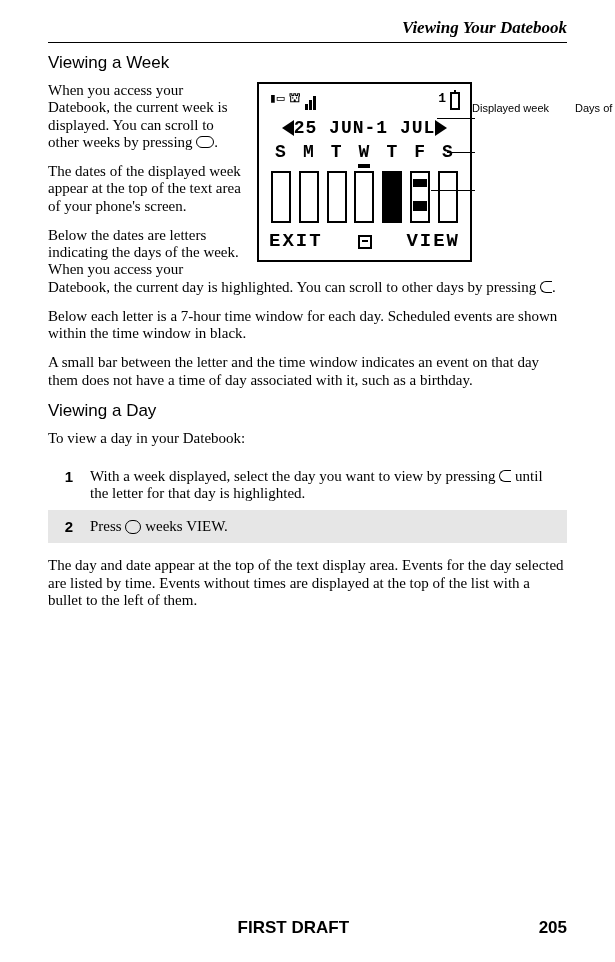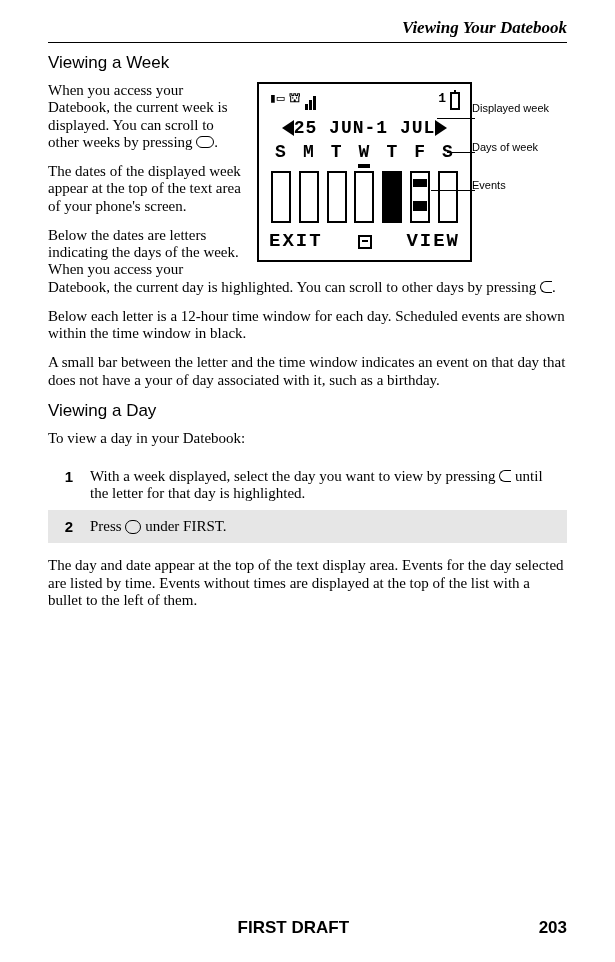--- a/index.html
+++ b/index.html
@@ -70,21 +70,21 @@
     .ds-allday .bar { width:12px; height:4px; background:#000; }
     .ds-cols { display: flex; justify-content: space-between; padding: 0 2px; margin-top: 2px; }
     .ds-col { width: 20px; height: 52px; border: 2px solid #000; position: relative; }
     .ds-col.filled::after { content:""; position:absolute; left:0; top:0; right:0; bottom:0; background:#000; }
     .ds-col .ev { position:absolute; left:1px; right:1px; background:#000; }
     .ds-col .ev.top { top:6px; height:8px; }
     .ds-col .ev.bot { top:28px; height:10px; }
     .ds-bottom { display:flex; justify-content:space-between; align-items:center; margin-top: 8px; font-size: 19px; letter-spacing: 2px; }
     .ds-calico { width: 14px; height: 14px; border: 2px solid #000; position:relative; }
     .ds-calico::before { content:""; position:absolute; top:3px; left:2px; right:2px; height:2px; background:#000; }
-    .callouts { width: 95px; display:flex; flex-direction:column; gap: 26px; padding-top: 20px; font-family: Arial, sans-serif; font-size: 11px; }
+    .callouts { width: 95px; display:flex; flex-direction:row; gap: 26px; padding-top: 20px; font-family: Arial, sans-serif; font-size: 11px; }
     .callouts div { white-space: nowrap; }
     .fig-row { display:flex; align-items:flex-start; position:relative; }
     .leader { position:absolute; height:1px; background:#000; }
     .leader.l1 { top: 36px; left: 180px; width: 38px; }
     .leader.l2 { top: 70px; left: 190px; width: 28px; }
     .leader.l3 { top: 108px; left: 174px; width: 44px; }
     p { margin-bottom: 12px; }
     .key-glyph {
       display:inline-block; width:18px; height:12px; border:1.5px solid #000; border-radius:8px; vertical-align:middle; position:relative; top:-1px;
     }
@@ -188,42 +188,42 @@
 </div>
 
 <p>
   <span>When you access your Datebook, the current week is displayed. You can scroll to other weeks by pressing </span><span class="key-glyph"></span><span>.</span>
 </p>
 <p>The dates of the displayed week appear at the top of the text area of your phone's screen.</p>
 <p>
   <span>Below the dates are letters indicating the days of the week. When you access your Datebook, the current day is highlighted. You can scroll to other days by pressing </span><span class="key-glyph half"></span><span>.</span>
 </p>
 <div class="clear"></div>
-<p>Below each letter is a 12-hour time window for each day. Scheduled events are shown within the time window in black.</p>
-<p>A small bar between the letter and the time window indicates an event on that day that does not have a your of day associated with it, such as a birthday.</p>
+<p>Below each letter is a 7-hour time window for each day. Scheduled events are shown within the time window in black.</p>
+<p>A small bar between the letter and the time window indicates an event on that day them does not have a time of day associated with it, such as a birthday.</p>
 
 <h2>Viewing a Day</h2>
 <p>To view a day in your Datebook:</p>
 
 <table class="steps">
   <tbody>
       <tr>
     <td class="num">1</td>
     <td class="txt">
       <span>With a week displayed, select the day you want to view by pressing </span><span class="key-glyph half"></span><span> until the letter for that day is highlighted.</span>
     </td>
   </tr>
   <tr class="alt">
     <td class="num">2</td>
     <td class="txt">
-      <span>Press </span><span class="key-glyph round"></span><span> under FIRST.</span>
+      <span>Press </span><span class="key-glyph round"></span><span> weeks VIEW.</span>
     </td>
   </tr>
 </tbody>
   </table>
 
 <p>The day and date appear at the top of the text display area. Events for the day selected are listed by time. Events without times are displayed at the top of the list with a bullet to the left of them.</p>
 
 <div class="footer">
   <span></span>
   <span class="draft">FIRST DRAFT</span>
-  <span>203</span>
+  <span>205</span>
 </div>
 
 </body></html>

